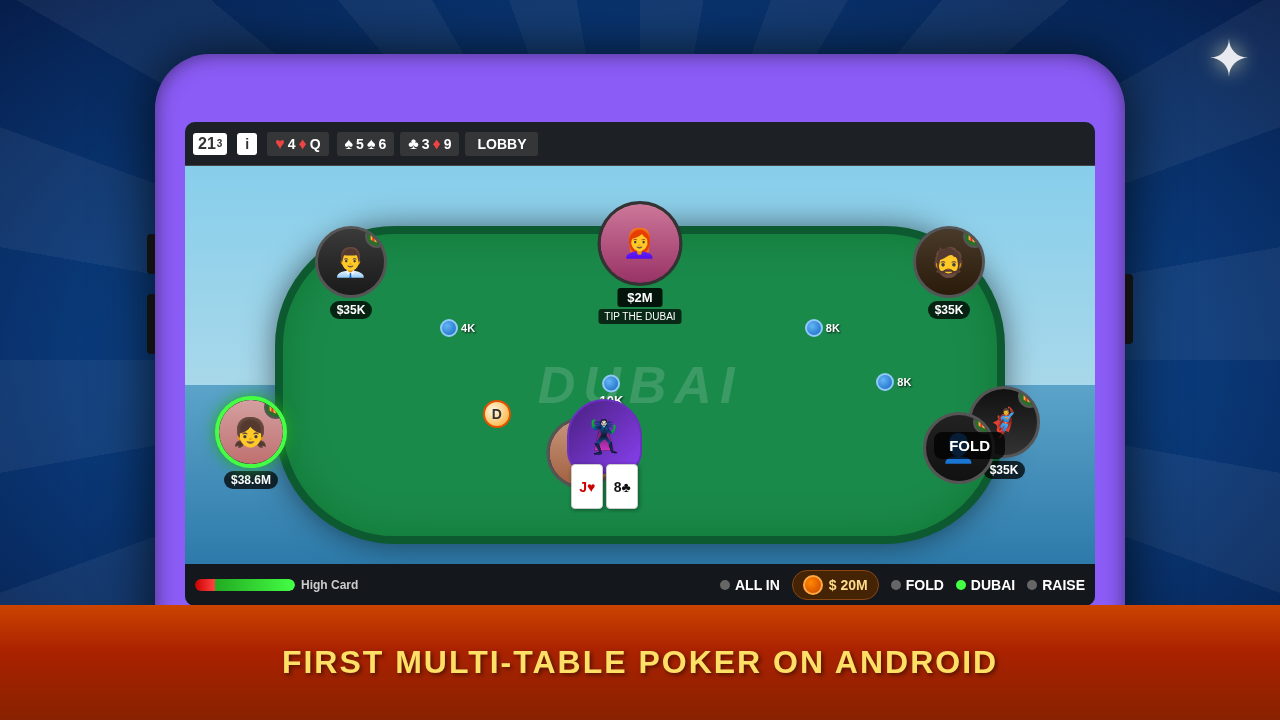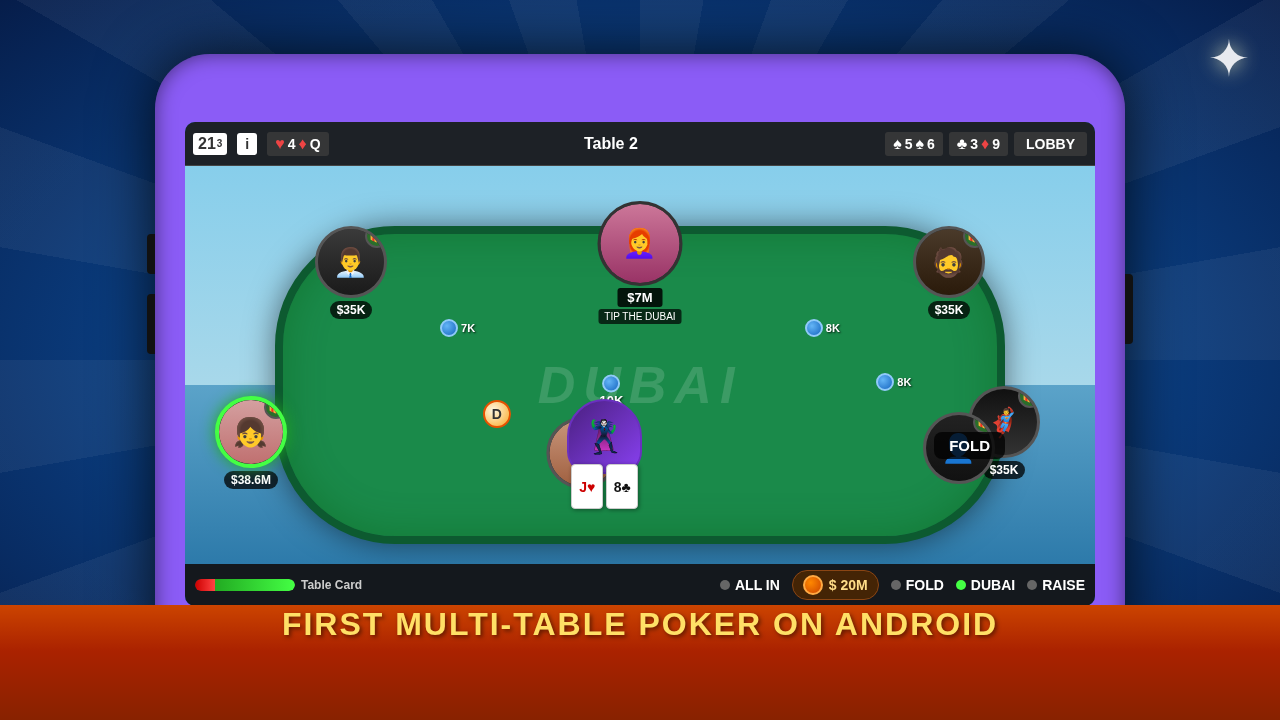--- a/index.html
+++ b/index.html
@@ -430,20 +430,21 @@
     .bottom-banner {
       position: absolute;
       bottom: 0;
       left: 0;
       right: 0;
       height: 115px;
       background: linear-gradient(180deg, #cc4400 0%, #aa2200 40%, #882200 100%);
       display: flex;
       flex-direction: column;
       align-items: center;
+      justify-content: center;
       z-index: 2;
     }
 
     .banner-main-text {
       color: #ffe066;
       font-size: 32px;
       font-weight: 900;
       text-transform: uppercase;
       letter-spacing: 2px;
       text-shadow: 2px 2px 4px rgba(0,0,0,0.5);
@@ -527,21 +528,20 @@
         </div>
         <div class="info-btn">i</div>
         <div class="hand-display">
           <span class="suit-heart">♥</span>
           <span class="card-val">4</span>
           <span class="suit-diamond">♦</span>
           <span class="card-val">Q</span>
         </div>
       </div>
 
-      <div class="table-name">Table 2</div>
 
       <div class="hand-display2">
         <span class="suit-spade">♠</span>
         <span class="card-val">5</span>
         <span class="suit-spade">♠</span>
         <span class="card-val">6</span>
       </div>
 
       <div class="hand-display3">
         <span class="suit-club">♣</span>
@@ -565,21 +565,21 @@
 
           <div style="position:absolute; top:52%; left:46%; transform:translate(-50%,-50%); display:flex; flex-direction:column; align-items:center;">
             <div style="display:flex; gap:2px;">
               <div class="blue-chip"></div>
             </div>
             <span class="chip-label" style="font-size:13px;">10K</span>
           </div>
 
           <div style="position:absolute; top:28%; left:22%; display:flex; align-items:center; gap:3px;">
             <div class="blue-chip"></div>
-            <span class="chip-label">7K</span>
+            <span class="chip-label">4K</span>
           </div>
 
           <div style="position:absolute; top:28%; right:22%; display:flex; align-items:center; gap:3px;">
             <div class="blue-chip"></div>
             <span class="chip-label">8K</span>
           </div>
 
           <div style="position:absolute; top:46%; right:12%; display:flex; align-items:center; gap:3px;">
             <div class="blue-chip"></div>
             <span class="chip-label">8K</span>
@@ -594,21 +594,21 @@
           <div class="avatar-face" style="background:linear-gradient(180deg,#3a3a3a,#1a1a1a);">👨‍💼</div>
           <div class="gift-badge">🎁</div>
         </div>
         <div class="player-balance">$35K</div>
       </div>
 
       <div class="player-seat" style="top:35px; left:50%; transform:translateX(-50%);">
         <div class="avatar-circle" style="width:85px;height:85px;border-color:#333;">
           <div class="avatar-face" style="background:linear-gradient(180deg,#cc7799,#993366);">👩‍🦰</div>
         </div>
-        <div style="background:rgba(0,0,0,0.85);color:white;font-size:13px;font-weight:bold;padding:2px 10px;border-radius:3px;margin-top:2px;">$7M</div>
+        <div style="background:rgba(0,0,0,0.85);color:white;font-size:13px;font-weight:bold;padding:2px 10px;border-radius:3px;margin-top:2px;">$2M</div>
         <div style="background:rgba(0,0,0,0.7);color:white;font-size:10px;padding:2px 6px;border-radius:3px;margin-top:2px;">TIP THE DUBAI</div>
       </div>
 
       <div class="player-seat" style="top:60px; right:110px;">
         <div class="avatar-circle">
           <div class="avatar-face" style="background:linear-gradient(180deg,#4a3a2a,#2a1a0a);">🧔</div>
           <div class="gift-badge">🎁</div>
         </div>
         <div class="player-balance">$35K</div>
       </div>
@@ -658,21 +658,21 @@
       </div>
 
     </div>
 
     <div class="action-bar">
       <div class="hand-strength">
         <div class="strength-bar-container">
           <div class="strength-bar-red"></div>
           <div class="strength-bar-green"></div>
         </div>
-        <span class="hand-name">Table Card</span>
+        <span class="hand-name">High Card</span>
       </div>
 
       <div class="action-row">
         <div class="action-item">
           <div class="action-dot dot-gray"></div>
           <span>ALL IN</span>
         </div>
 
         <div class="pot-display">
           <div class="pot-chip"></div>

